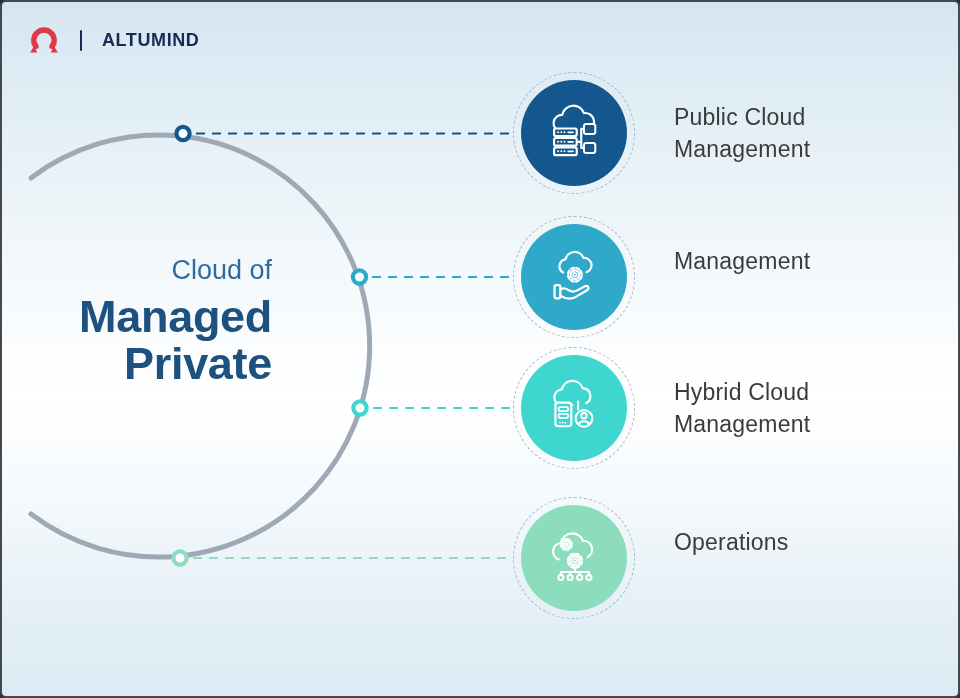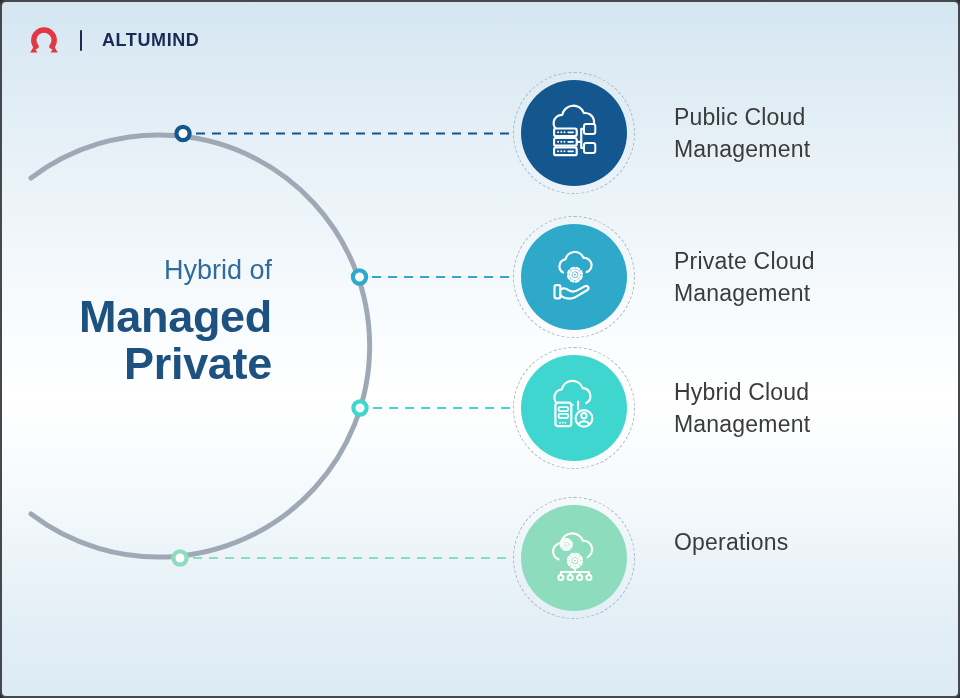--- a/index.html
+++ b/index.html
@@ -95,21 +95,21 @@
     <line x1="371" y1="406" x2="510" y2="406" stroke-width="2" stroke-dasharray="9 7" stroke="#3ED6CF"></line>
     <line x1="191" y1="556" x2="510" y2="556" stroke-width="2" stroke-dasharray="9 7" stroke="#8EDCBE"></line>
 
     <circle cx="181" cy="131.5" r="6.6" fill="#ffffff" stroke-width="4.2" stroke="#14578F"></circle>
     <circle cx="357.5" cy="275" r="6.6" fill="#ffffff" stroke-width="4.2" stroke="#2EA9C9"></circle>
     <circle cx="358" cy="406" r="6.6" fill="#ffffff" stroke-width="4.2" stroke="#3ED6CF"></circle>
     <circle cx="178" cy="556" r="6.6" fill="#ffffff" stroke-width="4.2" stroke="#8EDCBE"></circle>
   </svg>
 
   <div class="title-block">
-    <div class="title-pre" style="color: rgb(47, 107, 158);">Hybrid of</div>
+    <div class="title-pre" style="color: rgb(47, 107, 158);">Cloud of</div>
     <div class="title-line" style="color: rgb(29, 81, 128);">Managed</div>
     <div class="title-line" style="color: rgb(29, 81, 128);">Private</div>
   </div>
 
   <div class="row r1">
     <div class="ring"></div>
     <div class="bubble" style="background-color: rgb(20, 87, 143); color: rgb(20, 87, 143);">
       <svg width="58" height="58" viewBox="0 0 64 64" fill="none" stroke="#ffffff" stroke-width="2.4" stroke-linecap="round" stroke-linejoin="round">
         <path d="M16 30 A9.2 9.2 0 0 1 19 12 A12.5 12.5 0 0 1 43 10 A9.9 9.9 0 0 1 48 29"></path>
         <path d="M35 41.75 H40 M40 27.5 V48.5 M40 27.5 H44 M40 48.5 H44"></path>
@@ -146,21 +146,20 @@
         <g transform="rotate(12 33 29.5)">
           <circle cx="33" cy="29.5" r="7.5" stroke-width="2.8" stroke-dasharray="3 2.89"></circle>
           <circle cx="33" cy="29.5" r="4.8" fill="currentColor"></circle>
           <circle cx="33" cy="29.5" r="1.9" stroke-width="2"></circle>
         </g>
         <rect x="10.5" y="41" width="6.5" height="14.5" rx="2" fill="currentColor"></rect>
         <path d="M17 46 C19.5 44.2 23 44.5 25.5 46.2 C28.5 48.2 32 48.6 35 47 L44 42.3 C47.4 40.6 49.6 44.6 46.4 46.6 L34 54 C28.5 56.8 22 56 17 52.5 Z" fill="currentColor"></path>
       </svg>
     </div>
     <div class="item-label" style="color: rgb(59, 59, 59);">
-      <div>Private Cloud</div>
       <div>Management</div>
     </div>
   </div>
 
   <div class="row r3">
     <div class="ring"></div>
     <div class="bubble" style="background-color: rgb(62, 214, 207); color: rgb(62, 214, 207);">
       <svg width="58" height="58" viewBox="0 0 64 64" fill="none" stroke="#ffffff" stroke-width="2.4" stroke-linecap="round" stroke-linejoin="round">
         <path d="M16 28.5 A8.8 8.8 0 0 1 18.5 11.5 A12 12 0 0 1 41.5 10 A8.8 8.8 0 0 1 45.5 26.5"></path>
         <path d="M20.5 28.5 H24 M27 28.5 H30.5" stroke-width="2"></path>

